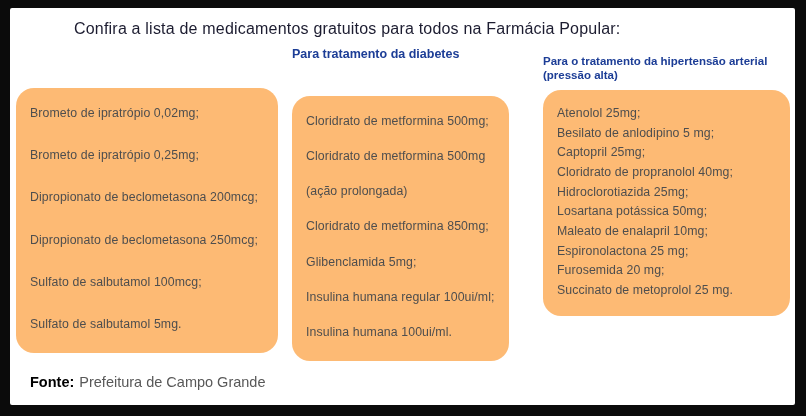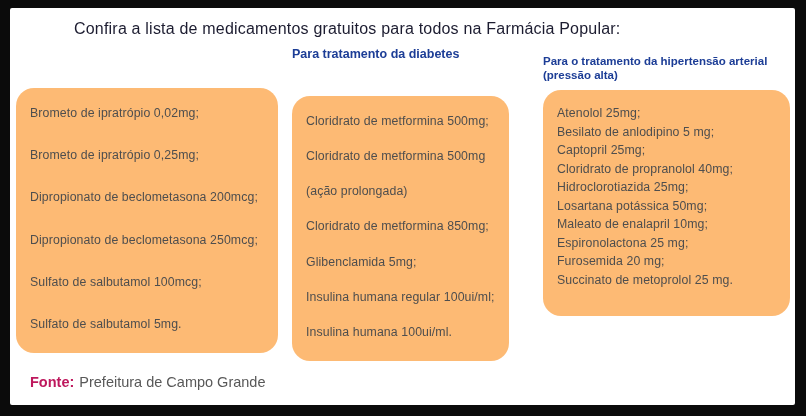--- a/index.html
+++ b/index.html
@@ -42,38 +42,38 @@
     position: absolute;
     background: #fdba74;
     border-radius: 18px;
     box-sizing: border-box;
     display: flex;
     flex-direction: column;
     justify-content: space-between;
   }
   #col1-panel { left: 6px;   top: 80px; width: 262px; height: 265px; padding: 19px 14px 22px 14px; }
   #col2-panel { left: 282px; top: 88px; width: 217px; height: 265px; padding: 19px 14px 22px 14px; }
-  #col3-panel { left: 533px; top: 82px; width: 247px; height: 226px; padding: 17px 14px 29px 14px; }
+  #col3-panel { left: 533px; top: 82px; width: 247px; height: 226px; padding: 17px 14px 19px 14px; }
   .item {
     font-size: 12.3px;
     line-height: 13px;
     color: #4e4e4e;
     letter-spacing: 0.1px;
     white-space: nowrap;
   }
   .footer {
     position: absolute;
     left: 20px; top: 366px;
     font-size: 14.5px;
     color: #585858;
     white-space: nowrap;
   }
   .footer .label {
     font-weight: bold;
-    color: #be185d;
+    color: #000000;
     margin-right: 5px;
   }
 </style>
 </head>
 <body>
 
 <div class="frame">
 
   <div class="title">Confira a lista de medicamentos gratuitos para todos na Farmácia Popular:</div>
 

